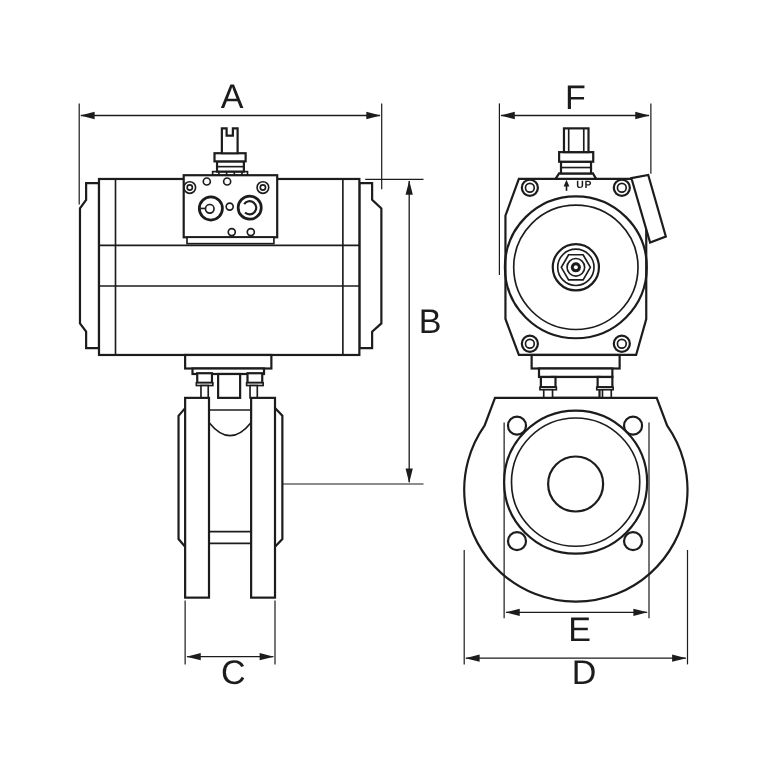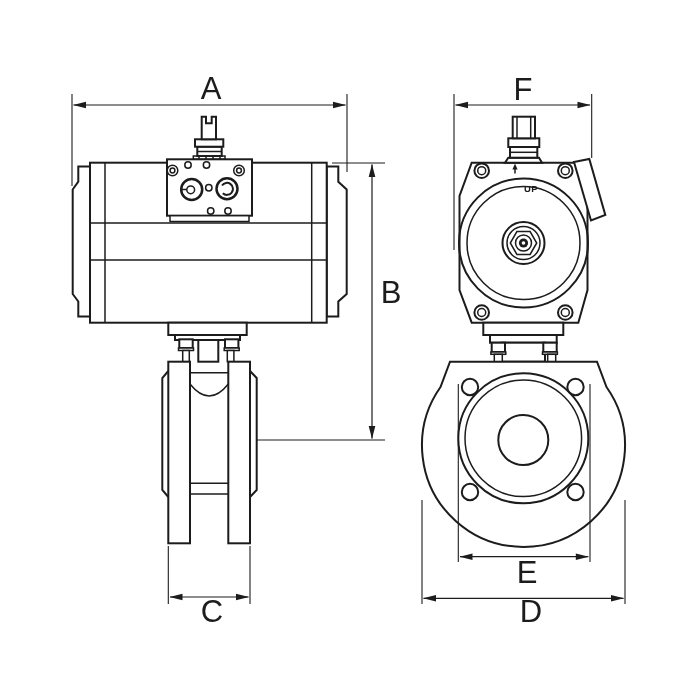--- a/index.html
+++ b/index.html
@@ -10,21 +10,21 @@
   }
   .canvas svg{position:absolute;left:0;top:0;color:var(--line);}
   .dim-label{
     position:absolute;transform:translate(-50%,-50%);
     font-size:31px;font-weight:400;color:var(--line);line-height:1;
     white-space:nowrap;
   }
   .tiny-label{
     position:absolute;transform:translate(-50%,-50%);
     font-size:9.5px;font-weight:700;color:var(--line);line-height:1;
-    letter-spacing:0.5px;white-space:nowrap;margin-top:20px;
+    letter-spacing:0.5px;white-space:nowrap;
   }
   
   .o2{stroke:currentColor;stroke-width:2;fill:#fff;}
   .o2n{stroke:currentColor;stroke-width:2;fill:none;}
   .o15{stroke:currentColor;stroke-width:1.5;fill:none;}
   .o15w{stroke:currentColor;stroke-width:1.5;fill:#fff;}
   .o25{stroke:currentColor;stroke-width:2.5;fill:none;}
   .dim{stroke:currentColor;stroke-width:1.2;fill:none;}
   .ext{stroke:currentColor;stroke-width:1.1;fill:none;}
   .fillc{fill:currentColor;stroke:none;}

